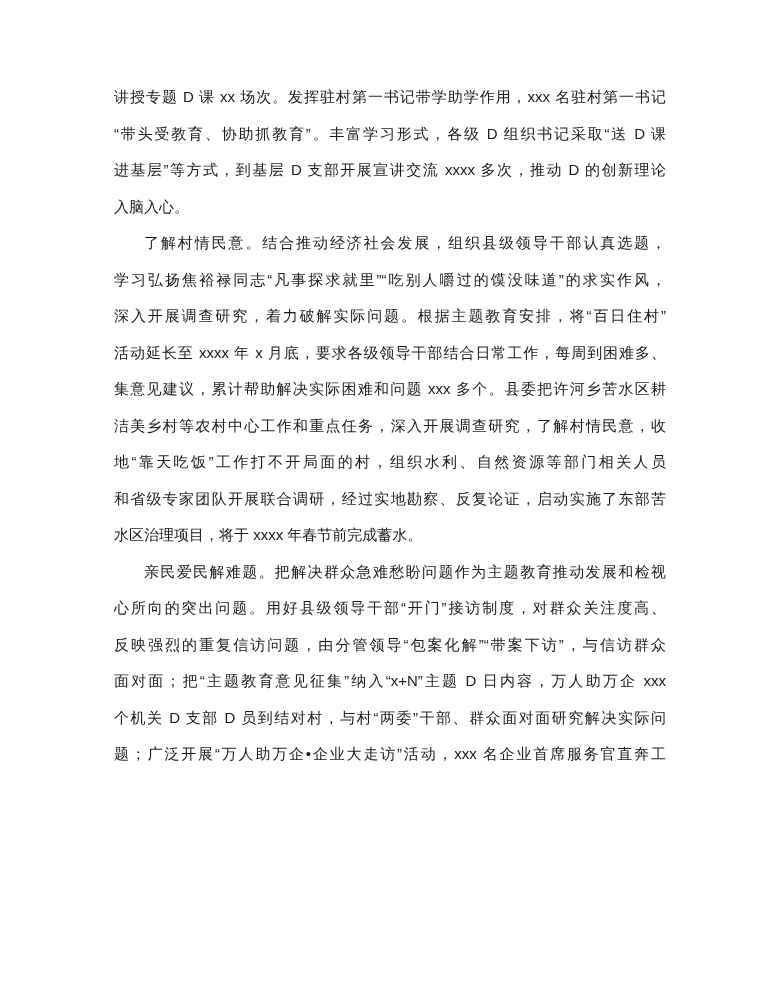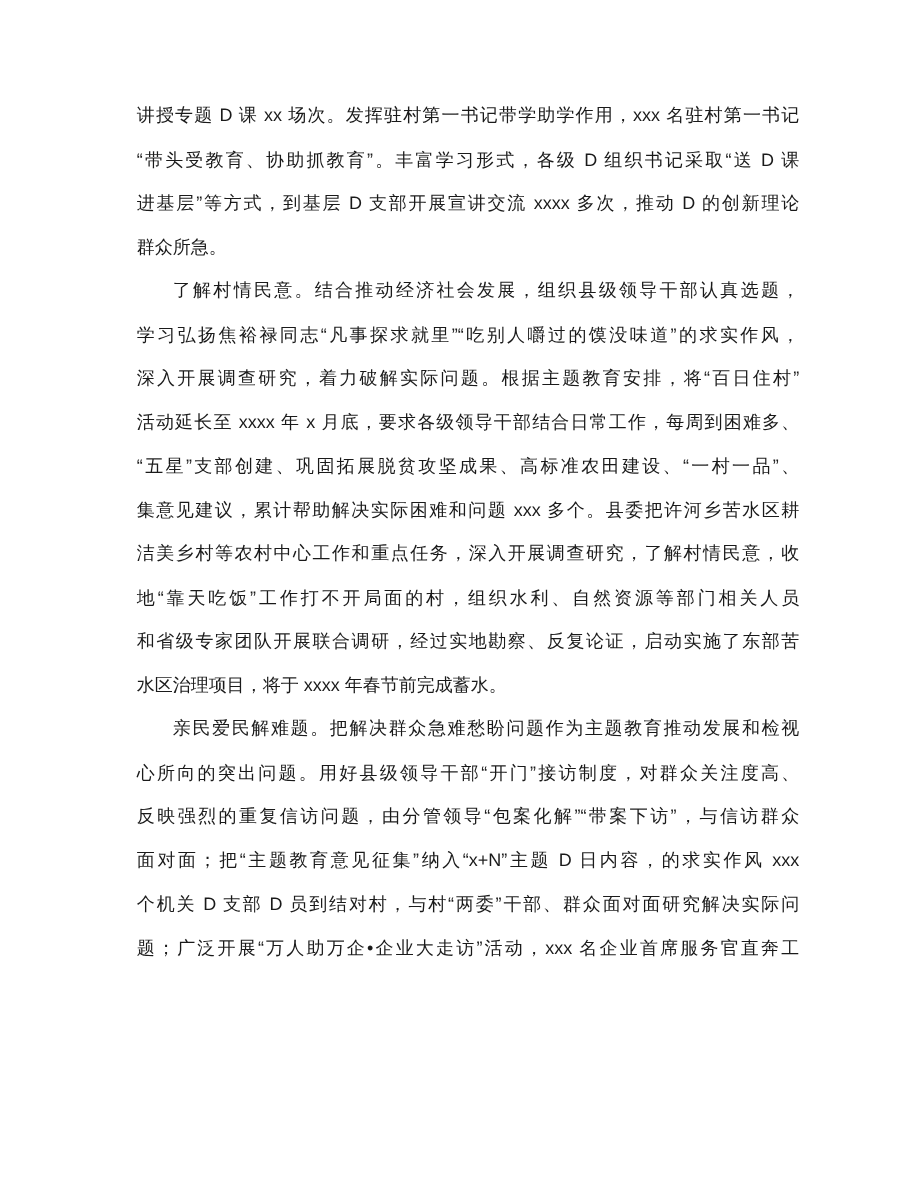--- a/index.html
+++ b/index.html
@@ -44,36 +44,35 @@
 </style>
 </head>
 <body>
 
 <div class="page">
   <div class="doc" style="color: rgb(26, 26, 26);">
       <div class="paragraph">
         <div class="line">讲授专题 D 课 xx 场次。发挥驻村第一书记带学助学作用，xxx 名驻村第一书记</div>
         <div class="line">“带头受教育、协助抓教育”。丰富学习形式，各级 D 组织书记采取“送 D 课</div>
         <div class="line">进基层”等方式，到基层 D 支部开展宣讲交流 xxxx 多次，推动 D 的创新理论</div>
-        <div class="line end">群众所急。</div>
+        <div class="line end">入脑入心。</div>
       </div>
       <div class="paragraph">
         <div class="line indent">了解村情民意。结合推动经济社会发展，组织县级领导干部认真选题，</div>
         <div class="line">学习弘扬焦裕禄同志“凡事探求就里”“吃别人嚼过的馍没味道”的求实作风，</div>
         <div class="line">深入开展调查研究，着力破解实际问题。根据主题教育安排，将“百日住村”</div>
         <div class="line">活动延长至 xxxx 年 x 月底，要求各级领导干部结合日常工作，每周到困难多、</div>
-        <div class="line">“五星”支部创建、巩固拓展脱贫攻坚成果、高标准农田建设、“一村一品”、</div>
         <div class="line">集意见建议，累计帮助解决实际困难和问题 xxx 多个。县委把许河乡苦水区耕</div>
         <div class="line">洁美乡村等农村中心工作和重点任务，深入开展调查研究，了解村情民意，收</div>
         <div class="line">地“靠天吃饭”工作打不开局面的村，组织水利、自然资源等部门相关人员</div>
         <div class="line">和省级专家团队开展联合调研，经过实地勘察、反复论证，启动实施了东部苦</div>
         <div class="line end">水区治理项目，将于 xxxx 年春节前完成蓄水。</div>
       </div>
       <div class="paragraph">
         <div class="line indent">亲民爱民解难题。把解决群众急难愁盼问题作为主题教育推动发展和检视</div>
         <div class="line">心所向的突出问题。用好县级领导干部“开门”接访制度，对群众关注度高、</div>
         <div class="line">反映强烈的重复信访问题，由分管领导“包案化解”“带案下访”，与信访群众</div>
-        <div class="line">面对面；把“主题教育意见征集”纳入“x+N”主题 D 日内容，的求实作风 xxx</div>
+        <div class="line">面对面；把“主题教育意见征集”纳入“x+N”主题 D 日内容，万人助万企 xxx</div>
         <div class="line">个机关 D 支部 D 员到结对村，与村“两委”干部、群众面对面研究解决实际问</div>
         <div class="line">题；广泛开展“万人助万企•企业大走访”活动，xxx 名企业首席服务官直奔工</div>
       </div>
     </div>
 </div>
 
 </body></html>

